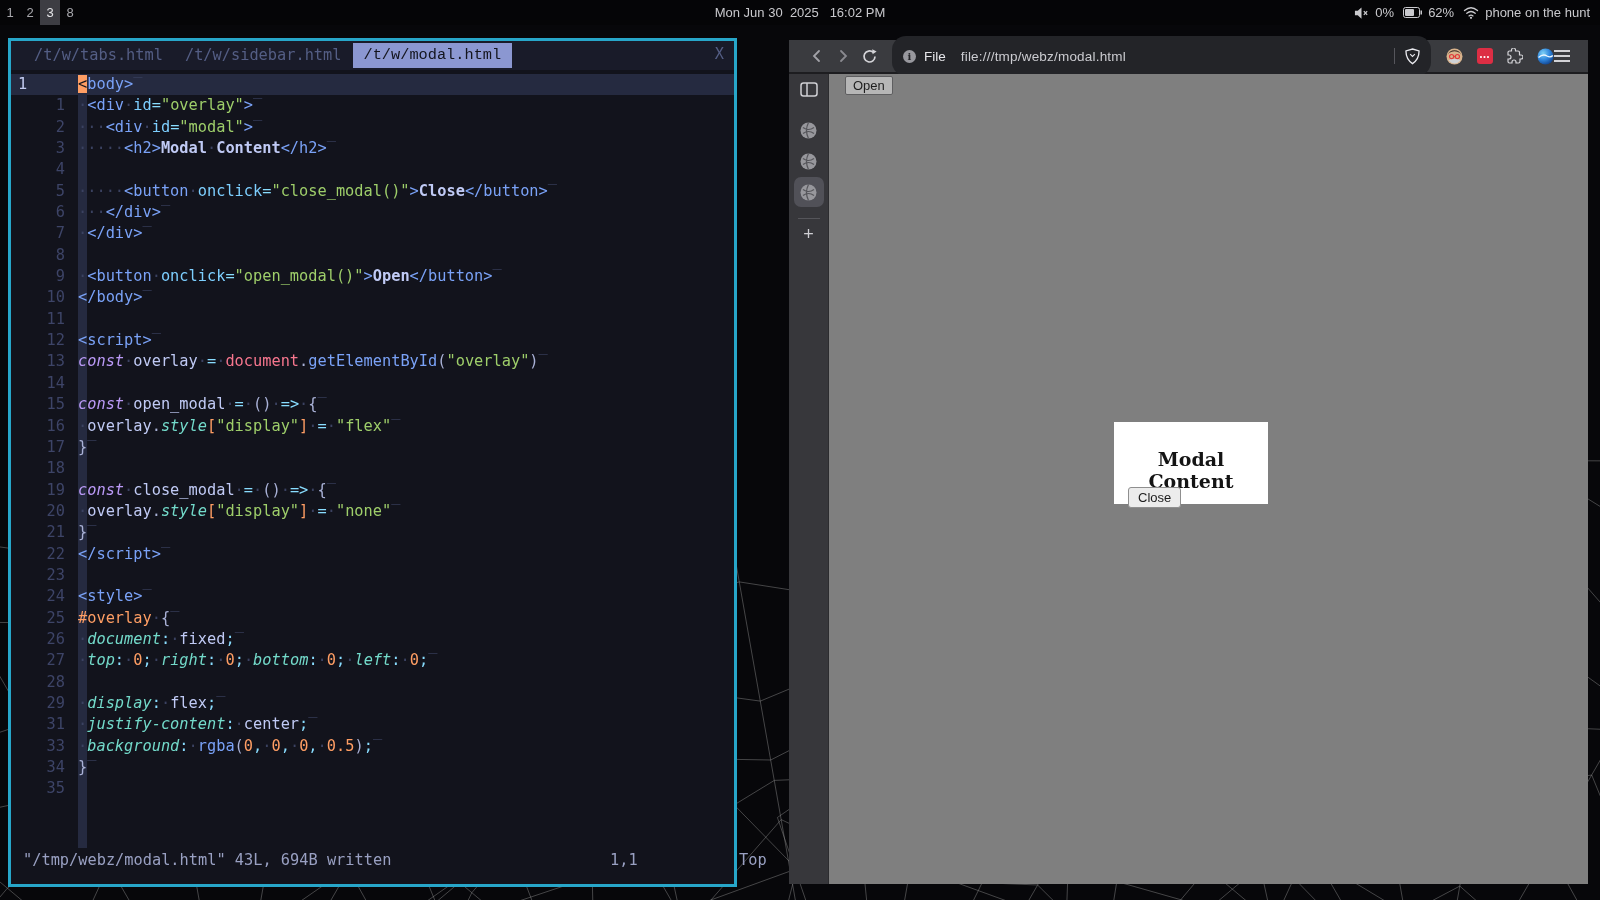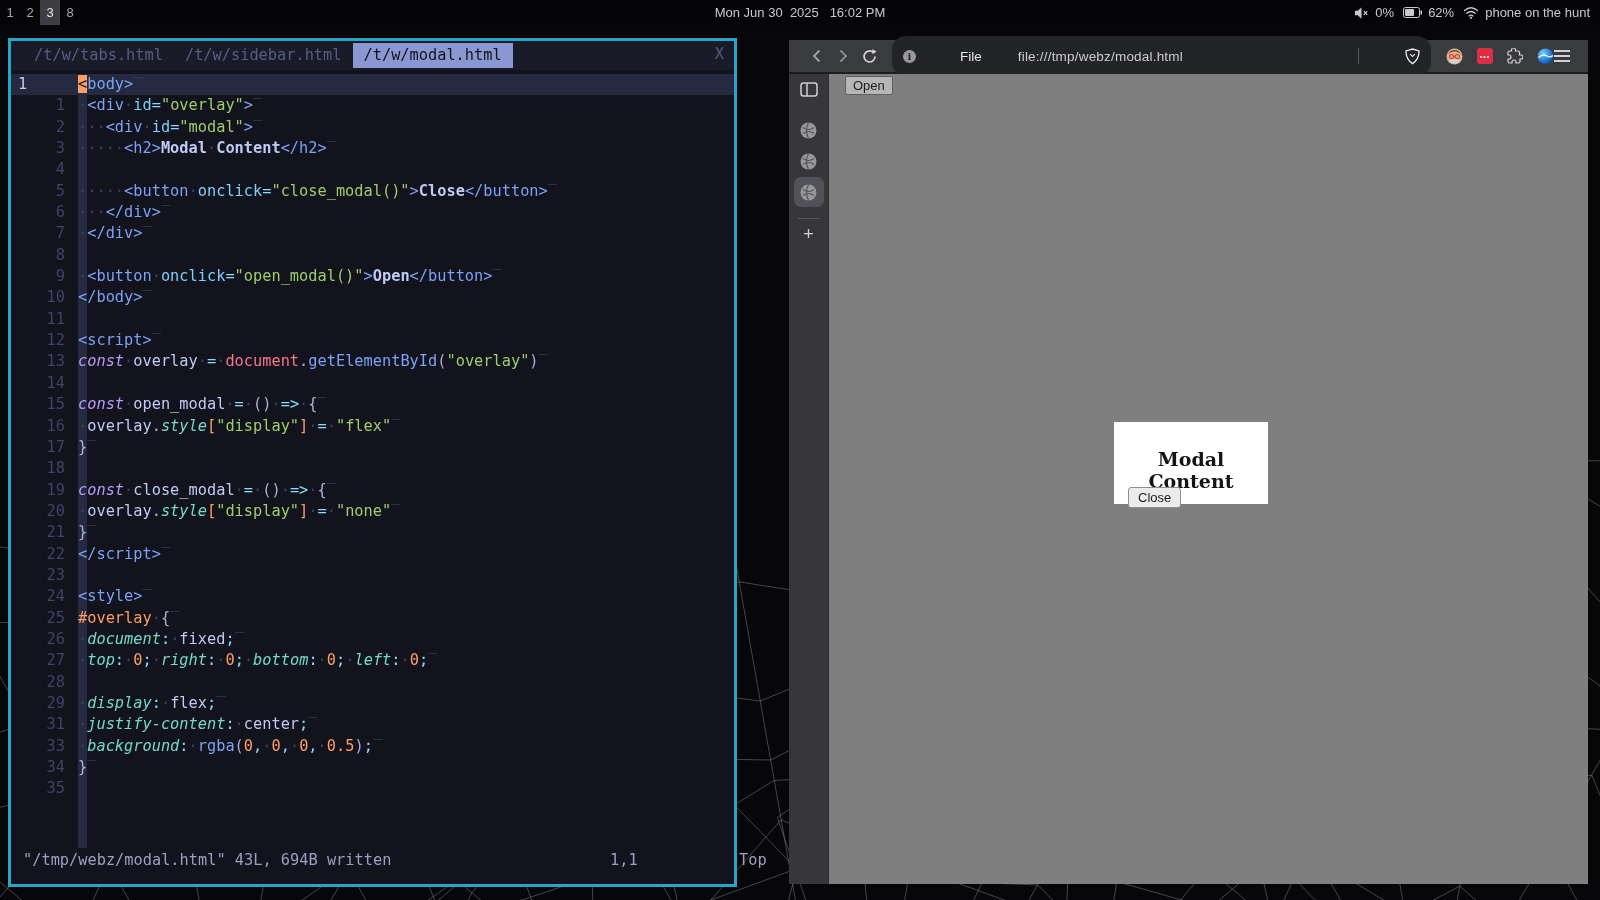--- a/index.html
+++ b/index.html
@@ -23,21 +23,21 @@
 
   
   .window{position:absolute;z-index:2;box-sizing:border-box;}
 
   
   #terminal{left:8px;top:38px;width:729px;height:849px;background:#12131c;
             border:3px solid #27a6c9;font-family:"DejaVu Sans Mono",monospace;}
   .tabline{height:29px;background:#191b29;display:flex;align-items:center;
            padding-left:12px;font-size:15.3px;position:relative;}
   .vimtab{padding:3px 11px 4px;color:#545e85;white-space:pre;}
-  .vimtab.active{background:#8b97d1;color:#13141d;}
+  .vimtab.active{background:#8b97d1;color:#13141d;font-family:Liberation Mono, monospace;}
   .tabclose{position:absolute;right:10px;top:4px;color:#545e85;}
   .codearea{position:absolute;left:0;right:0;top:29px;height:774px;padding-top:4px;overflow:hidden;}
   .cursorcol{position:absolute;left:67px;top:4px;bottom:0;width:9.4px;background:#252a40;}
   .ln{display:flex;height:21.35px;line-height:21.35px;font-size:15.3px;position:relative;}
   .ln.curline{background:#252a40;}
   .gut{flex:0 0 67px;box-sizing:border-box;text-align:right;padding-right:13px;color:#3d4467;}
   .gut.curgut{text-align:left;padding-left:7px;color:#c3cbf0;}
   .codetxt{white-space:pre;}
   .tk-tag{color:var(--tok-tag);}       .tk-attr{color:var(--tok-attr);}
   .tk-str{color:var(--tok-str);}       .tk-txt{color:var(--tok-txt);font-weight:700;}
@@ -54,27 +54,27 @@
   .statusline .pos{position:absolute;left:587px;}
   .statusline .scroll{position:absolute;left:716px;}
 
   
   #browser{left:789px;top:40px;width:799px;height:844px;background:#3a3b3f;
            display:flex;flex-direction:column;}
   .toolbar{height:32px;flex:0 0 32px;display:flex;align-items:center;
            padding:0 12px 0 20px;border-bottom:2px solid #1d1d20;position:relative;}
   .navbtn{display:flex;align-items:center;justify-content:center;margin-right:10px;}
   .urlbar{margin-left:4px;width:550px;height:40px;border-radius:14px;background:#232428;
-          display:flex;align-items:center;padding:0 11px;box-sizing:border-box;gap:36px;}
+          display:flex;align-items:center;padding:0 11px;box-sizing:border-box;}
   .info-ic{width:13px;height:13px;border-radius:50%;background:#98989e;color:#232428;
            font-size:10px;font-weight:bold;display:flex;align-items:center;justify-content:center;
            font-family:"DejaVu Serif",serif;}
   .info-ic::after{content:"i";}
   .scheme{margin-left:8px;color:#e6e6ea;font-size:13.5px;}
-  .url{color:#cbcbd0;font-size:13.5px;letter-spacing:.2px;}
+  .url{margin-left:15px;color:#cbcbd0;font-size:13.5px;letter-spacing:.2px;}
   .urlspacer{flex:1;}
   .urlsep{width:1px;height:16px;background:#56565c;margin-right:10px;}
   .exticons{display:flex;align-items:center;gap:14px;margin-left:15px;}
   .redbadge{width:16px;height:16px;border-radius:3px;background:var(--badge-red);
             color:#fff;font-size:7px;letter-spacing:1px;display:flex;align-items:center;
             justify-content:center;}
   .redbadge::after{content:"•••";}
   .tspacer{flex:1;}
   .hamburger{display:flex;flex-direction:column;gap:3px;margin-right:6px;}
   .hamburger span{display:block;width:16px;height:2px;background:#d2d2d6;}

